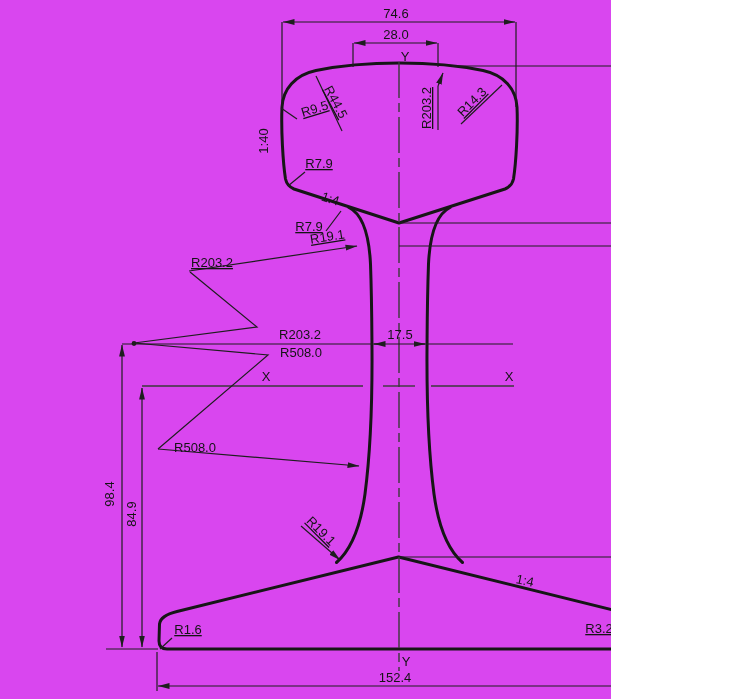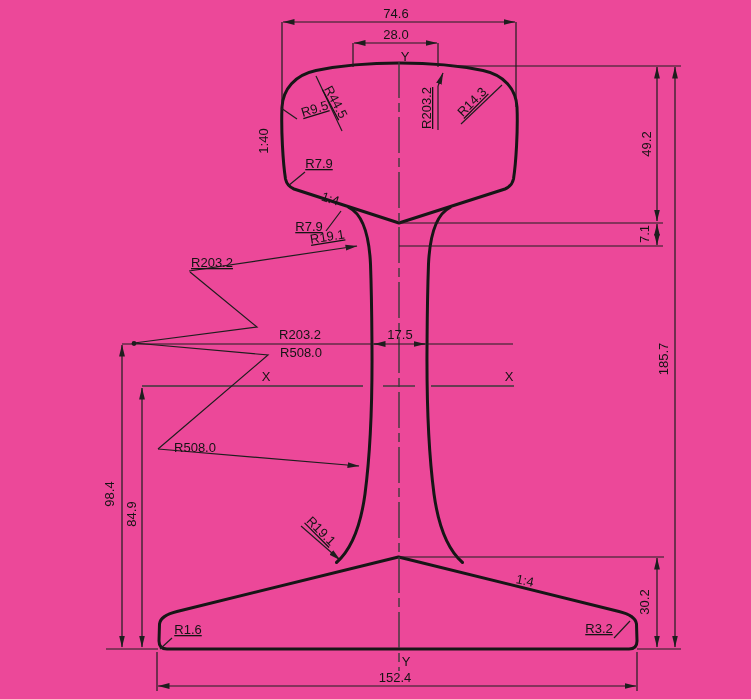--- a/index.html
+++ b/index.html
@@ -1,16 +1,16 @@
 <!DOCTYPE html>
 <html><head>
 <meta charset="utf-8">
 <style>
   html,body{margin:0;padding:0;background:#ffffff;}
-  .stage{position:relative;width:751px;height:699px;background:#ec4899;overflow:hidden;font-family:"Liberation Sans",sans-serif;}
+  .stage{position:relative;width:611px;height:699px;background:#d946ef;overflow:hidden;font-family:"Liberation Sans",sans-serif;}
   svg{display:block;}
   text{font-family:"Liberation Sans","DejaVu Sans",sans-serif;font-size:13px;fill:#141414;}
   .rlabel{text-decoration:underline;}
   .outline{fill:none;stroke:#161616;stroke-width:3;stroke-linejoin:round;stroke-linecap:round;}
   .thin{fill:none;stroke:#1e1e1e;stroke-width:1.2;}
   .axis{fill:none;stroke:#3a3a3a;stroke-width:1.4;}
 </style>
 </head>
 <body>
 

